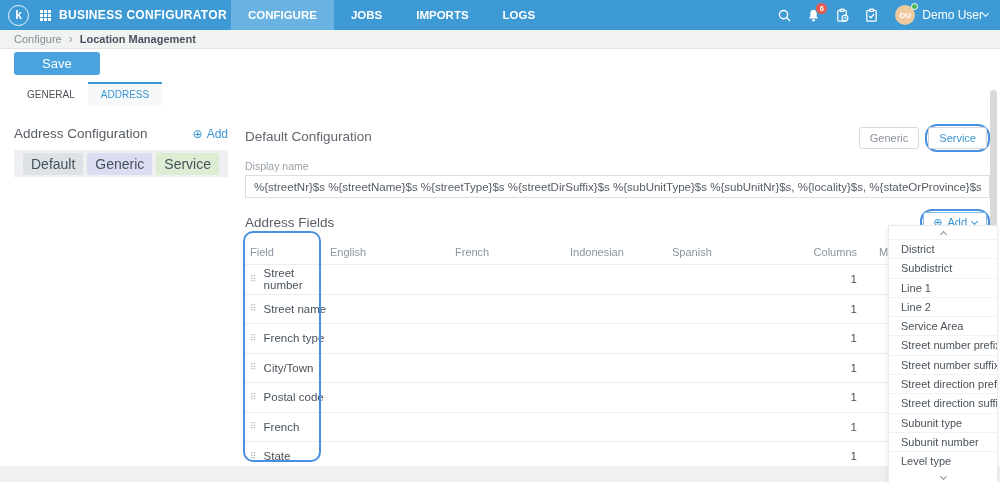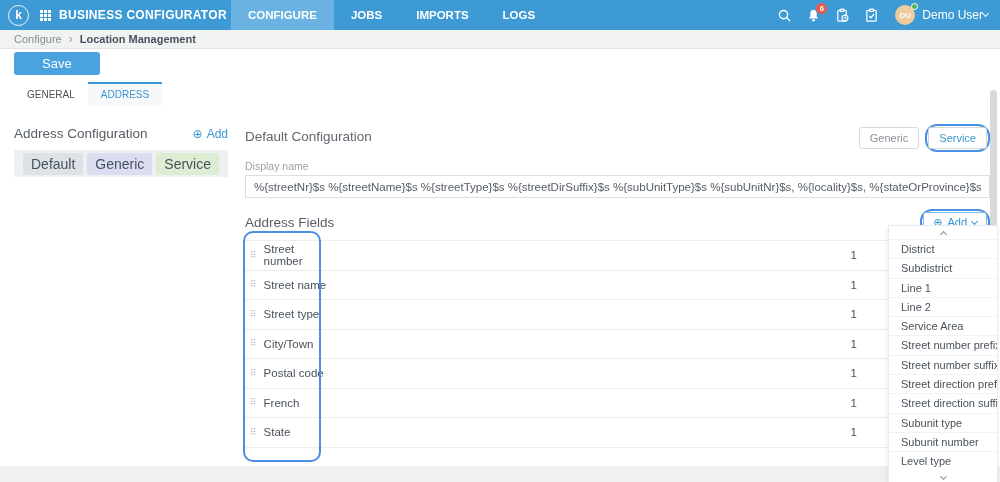--- a/index.html
+++ b/index.html
@@ -216,20 +216,29 @@
     <span class="ring">
       <button class="btn btn-add">
         <span>⊕</span>
           <span>Add</span>
           <span class="chev-blue"></span>
       </button>
     </span>
   </div>
 
   <div class="table">
+    <div class="thead">
+      <div class="th-field">Field</div>
+      <div>English</div>
+      <div>French</div>
+      <div>Indonesian</div>
+      <div>Spanish</div>
+      <div class="th-columns">Columns</div>
+      <div class="th-m">M</div>
+    </div>
 
     <div class="trow">
       <div class="td-field">
           <span class="drag">⠿</span>
           <span>Street number</span>
         </div>
       <div></div>
         <div></div>
         <div></div>
         <div></div>
@@ -244,21 +253,21 @@
       <div></div>
         <div></div>
         <div></div>
         <div></div>
       <div class="td-columns">1</div>
         <div></div>
     </div>
     <div class="trow">
       <div class="td-field">
           <span class="drag">⠿</span>
-          <span>Street type</span>
+          <span>French type</span>
         </div>
       <div></div>
         <div></div>
         <div></div>
         <div></div>
       <div class="td-columns">1</div>
         <div></div>
     </div>
     <div class="trow">
       <div class="td-field">

